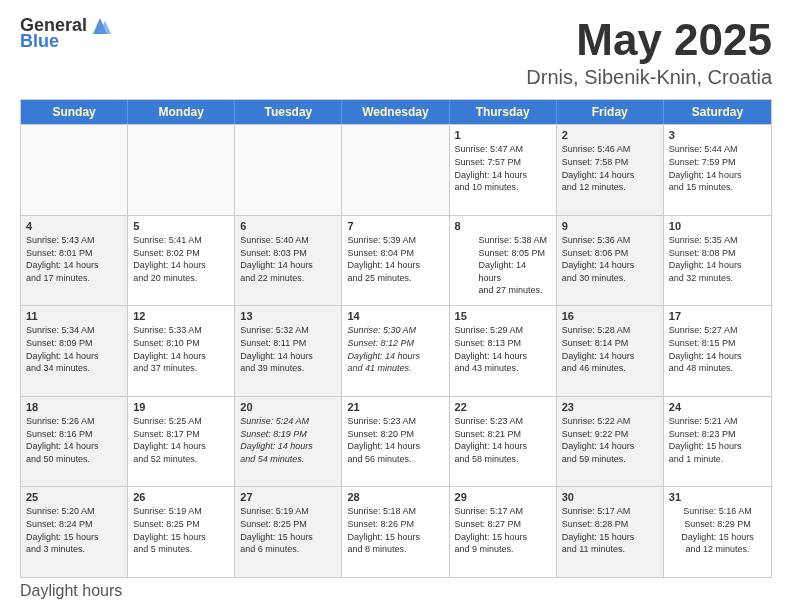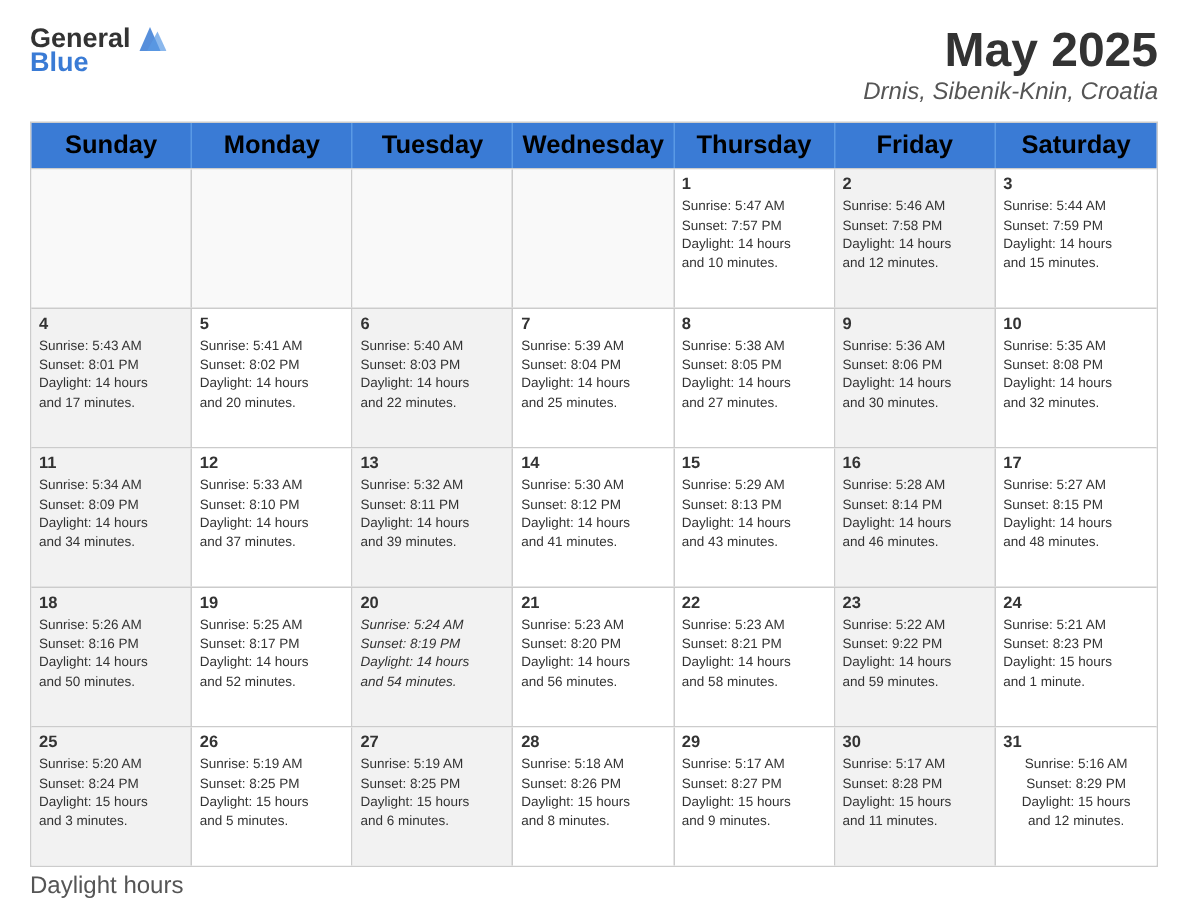--- a/index.html
+++ b/index.html
@@ -29,45 +29,44 @@
     }
     .logo-text {
       display: flex;
       flex-direction: column;
       line-height: 1.1;
     }
     .title-block {
       text-align: right;
     }
     .month-title {
-      font-size: 32px;
+      font-size: 44px;
       font-weight: bold;
       color: #333;
       line-height: 1.1;
     }
     .location {
-      font-size: 16px;
+      font-size: 20px;
       color: #555;
       margin-top: 2px;
-      font-style: italic;
     }
     .calendar {
       flex: 1;
       display: flex;
       flex-direction: column;
       border: 1px solid #ccc;
     }
     .cal-header-row {
       display: grid;
       grid-template-columns: repeat(7, 1fr);
       background: #3a7bd5;
     }
     .cal-header-cell {
-      color: #000000;
-      font-size: 17px;
+      color: #fef9c3;
+      font-size: 12px;
       font-weight: bold;
       text-align: center;
       padding: 5px 2px;
       border-right: 1px solid #5a9ae5;
     }
     .cal-header-cell:last-child { border-right: none; }
     .cal-body {
       display: flex;
       flex-direction: column;
       flex: 1;
@@ -192,21 +191,21 @@
           </div>
           <div class="cal-cell">
             <div class="day-number">7</div>
             <div class="cell-text" style="white-space: pre-line;">Sunrise: 5:39 AM
 Sunset: 8:04 PM
 Daylight: 14 hours
 and 25 minutes.</div>
           </div>
           <div class="cal-cell">
             <div class="day-number">8</div>
-            <div class="cell-text" style="white-space: pre-line;">Sunrise: 5:38 AM
+            <div class="cell-text" style="white-space: pre-line; margin-left: 24px;">Sunrise: 5:38 AM
 Sunset: 8:05 PM
 Daylight: 14 hours
 and 27 minutes.</div>
           </div>
           <div class="cal-cell shaded">
             <div class="day-number">9</div>
             <div class="cell-text" style="white-space: pre-line;">Sunrise: 5:36 AM
 Sunset: 8:06 PM
 Daylight: 14 hours
 and 30 minutes.</div>
@@ -236,21 +235,21 @@
           </div>
           <div class="cal-cell shaded">
             <div class="day-number">13</div>
             <div class="cell-text" style="white-space: pre-line;">Sunrise: 5:32 AM
 Sunset: 8:11 PM
 Daylight: 14 hours
 and 39 minutes.</div>
           </div>
           <div class="cal-cell">
             <div class="day-number">14</div>
-            <div class="cell-text" style="white-space: pre-line;">Sunrise: 5:30 AM
+            <div class="cell-text" style="white-space: pre-line; font-style: italic;">Sunrise: 5:30 AM
 Sunset: 8:12 PM
 Daylight: 14 hours
 and 41 minutes.</div>
           </div>
           <div class="cal-cell">
             <div class="day-number">15</div>
             <div class="cell-text" style="white-space: pre-line;">Sunrise: 5:29 AM
 Sunset: 8:13 PM
 Daylight: 14 hours
 and 43 minutes.</div>

